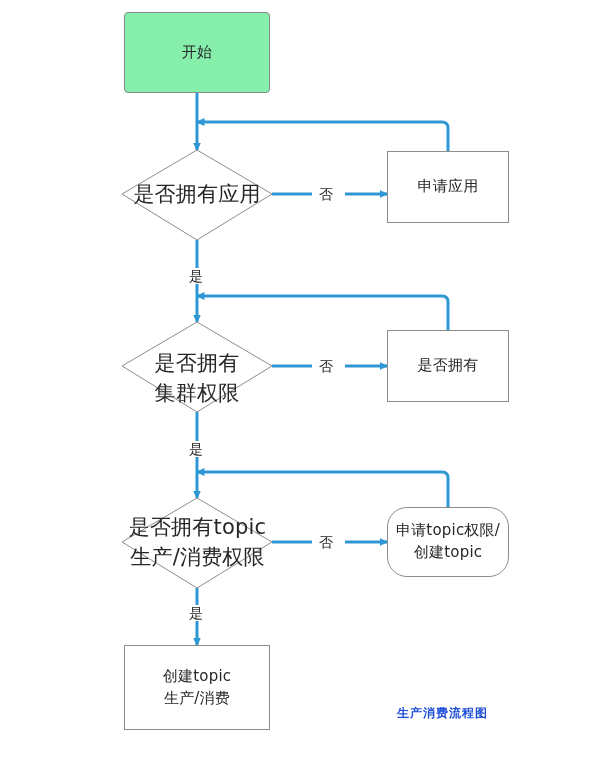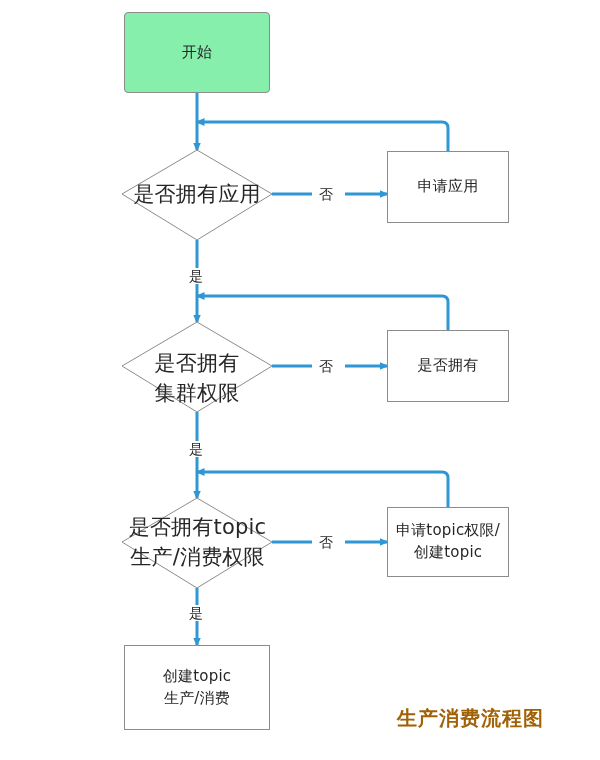--- a/index.html
+++ b/index.html
@@ -59,22 +59,22 @@
     position: absolute;
     color: #262626;
     font-size: 14px;
     line-height: 1;
     background: #ffffff;
     padding: 1px 3px;
     text-align: center;
   }
   .figure-title {
     position: absolute;
-    color: #a16207;
-    font-size: 20px;
+    color: #1d4ed8;
+    font-size: 12px;
     font-weight: bold;
     letter-spacing: 1px;
     white-space: nowrap;
   }
 </style>
 </head>
 <body>
 
 <svg id="canvas" viewBox="0 0 600 760" xmlns="http://www.w3.org/2000/svg">
   <defs>
@@ -150,21 +150,21 @@
 
 <div class="node rect" style="left:387px; top:330px; width:122px; height:72px;">
   <span>是否拥有</span>
 </div>
 
 <div class="diamond-label" style="left:125px; top:516px; width:145px; height:52px;">
   <span>是否拥有topic
 生产/消费权限</span>
 </div>
 
-<div class="node rect" style="left:387px; top:507px; width:122px; height:70px;">
+<div class="node rect" style="left:387px; top:507px; width:122px; height:70px;border-radius:20px;">
   <span>申请topic权限/
 创建topic</span>
 </div>
 
 <div class="node rect" style="left:124px; top:645px; width:146px; height:85px;">
   <span>创建topic
 生产/消费</span>
 </div>
 
 <div class="edge-label" style="left:316px; top:186px;">否</div>

